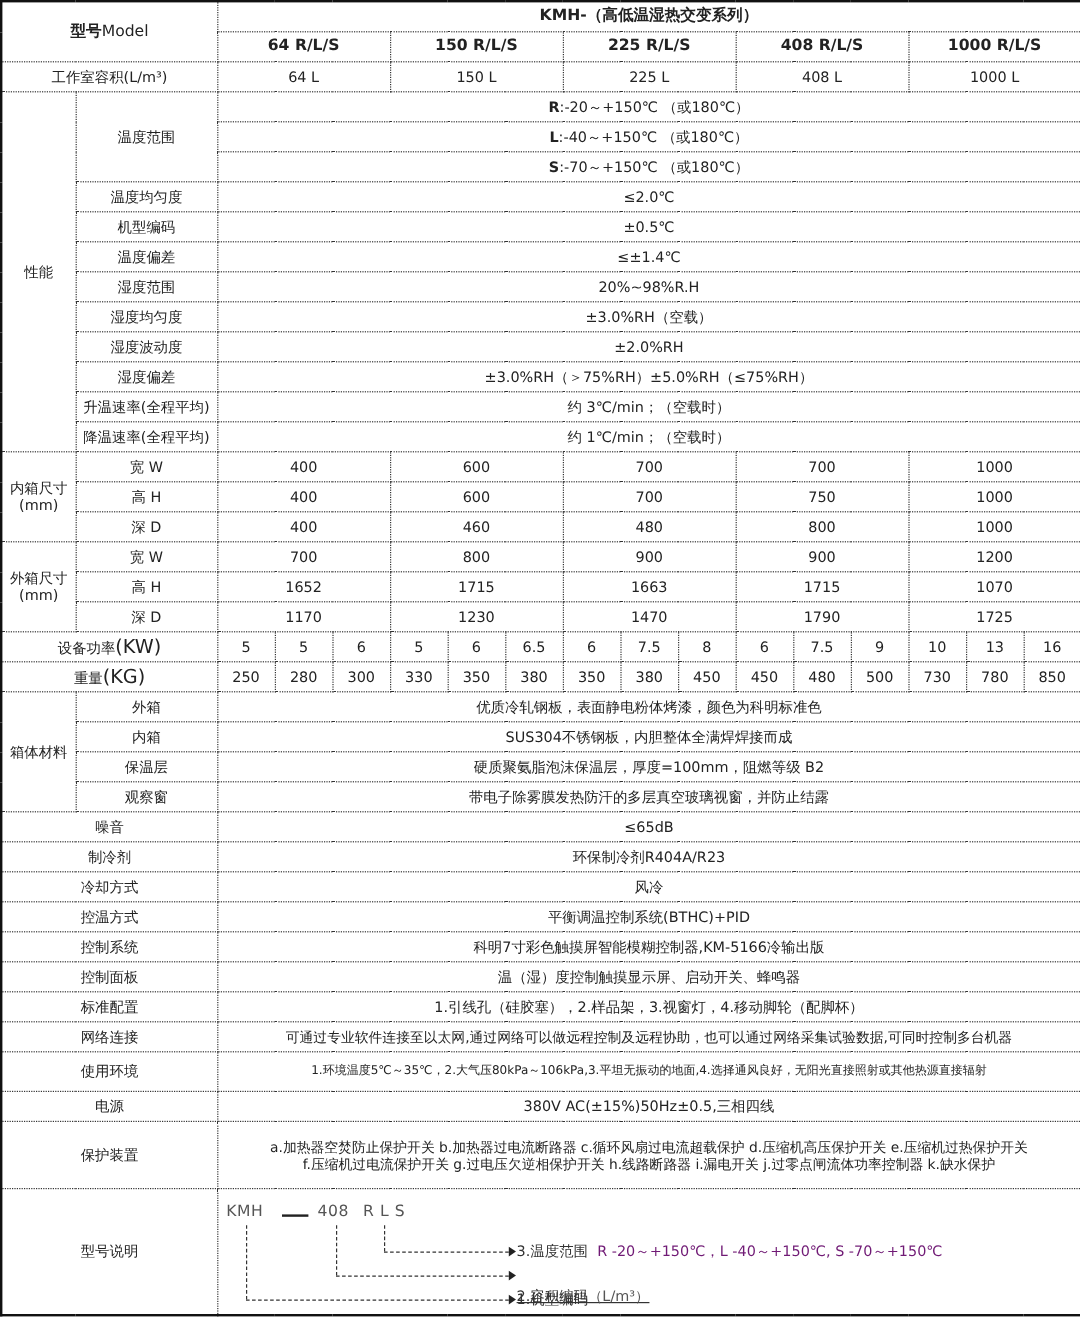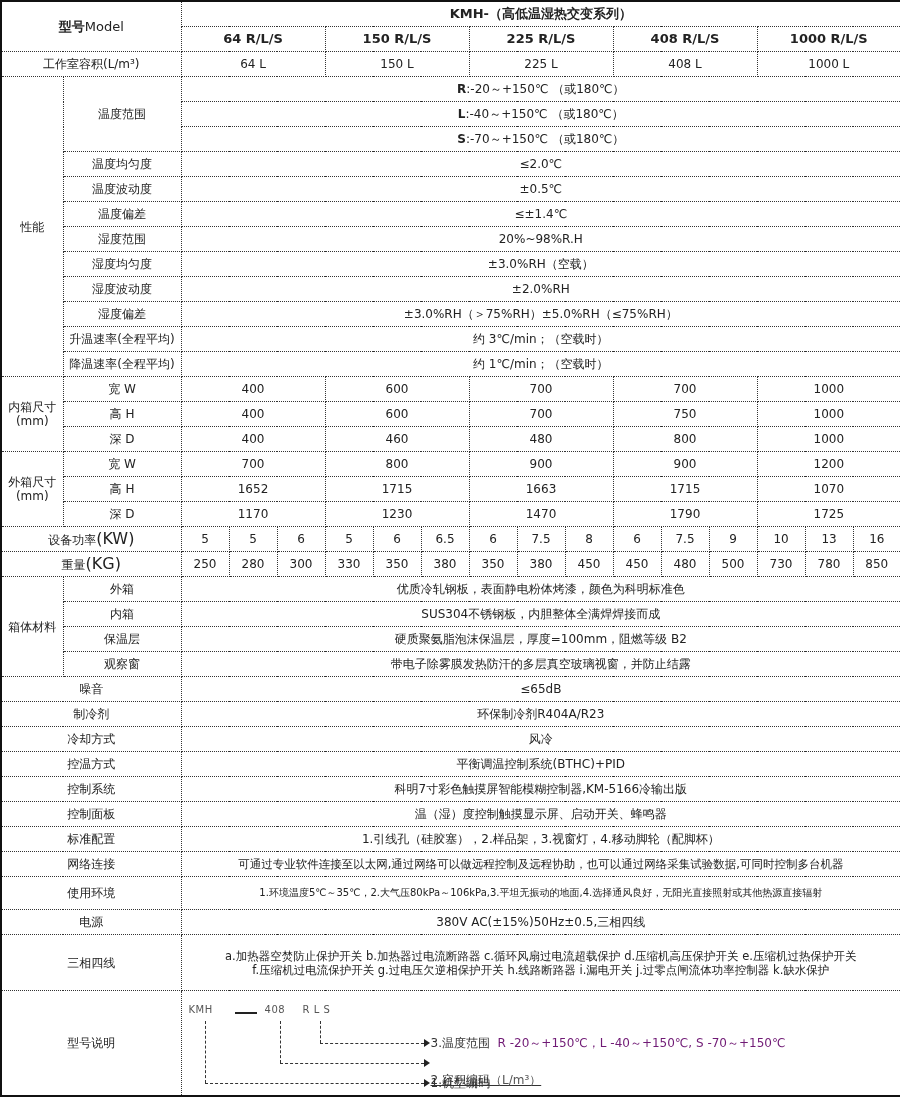--- a/index.html
+++ b/index.html
@@ -23,21 +23,21 @@
   td.grp { text-align:left; padding-left:3px; white-space:normal; line-height:18px; }
   td.left { text-align:left; }
   .hdr-title { font-weight:bold; font-size:13px; height:30px; }
   .hdr-model { font-weight:bold; font-size:13px; height:27px; }
   .model-label { font-size:13px; }
   .model-label b { font-weight:bold; }
   .small { font-size:16px; }
   tr.r34 td { height:32px; }
   .prot { text-align:left; line-height:24px; font-size:11.5px; padding-left:4px; white-space:nowrap; }
   .diagram { position:relative; height:104px; text-align:left; }
-  .diagram .code { position:absolute; top:12px; font-size:10px; color:#555; letter-spacing:0.5px; }
+  .diagram .code { position:absolute; top:12px; font-size:13px; color:#555; letter-spacing:0.5px; }
   .diagram .line { position:absolute; border-style:dashed; border-color:#333; border-width:0; }
   .diagram .arrowtxt { position:absolute; font-size:12px; color:#333; white-space:nowrap; }
   .diagram .arrowhead { position:absolute; width:0; height:0; border-top:4px solid transparent; border-bottom:4px solid transparent; border-left:6px solid #222; }
   .dash-bar { position:absolute; height:2px; background:#222; }
 </style>
 </head>
 <body>
 
 <table class="spec">
   <colgroup>
@@ -91,21 +91,21 @@
     <td colspan="15"><b>L</b><span>:-40～+150℃ （或180℃）</span></td>
   </tr>
   <tr>
     <td colspan="15"><b>S</b><span>:-70～+150℃ （或180℃）</span></td>
   </tr>
   <tr>
     <td class="lbl">温度均匀度</td>
     <td colspan="15">≤2.0℃</td>
   </tr>
   <tr>
-    <td class="lbl">温度波动度</td>
+    <td class="lbl">机型编码</td>
     <td colspan="15">±0.5℃</td>
   </tr>
   <tr>
     <td class="lbl">温度偏差</td>
     <td colspan="15">≤±1.4℃</td>
   </tr>
   <tr>
     <td class="lbl">湿度范围</td>
     <td colspan="15">20%~98%R.H</td>
   </tr>
@@ -275,21 +275,21 @@
     <td class="lbl" colspan="2">使用环境</td>
     <td colspan="15" class="left" style="font-size:10px;padding-left:2px">1.环境温度5℃～35℃，2.大气压80kPa～106kPa,3.平坦无振动的地面,4.选择通风良好，无阳光直接照射或其他热源直接辐射</td>
   </tr>
 
   <tr>
     <td class="lbl" colspan="2">电源</td>
     <td colspan="15">380V AC(±15%)50Hz±0.5,三相四线</td>
   </tr>
 
   <tr>
-    <td class="lbl" colspan="2" style="height:55px">三相四线</td>
+    <td class="lbl" colspan="2" style="height:55px">保护装置</td>
     <td colspan="15" class="prot">
           <div>a.加热器空焚防止保护开关 b.加热器过电流断路器 c.循环风扇过电流超载保护 d.压缩机高压保护开关 e.压缩机过热保护开关</div>
           <div>f.压缩机过电流保护开关 g.过电压欠逆相保护开关 h.线路断路器 i.漏电开关 j.过零点闸流体功率控制器 k.缺水保护</div>
         </td>
   </tr>
 
   <tr>
     <td class="lbl" colspan="2" style="height:104px">型号说明</td>
     <td colspan="15" style="padding:0">
       <div class="diagram">

